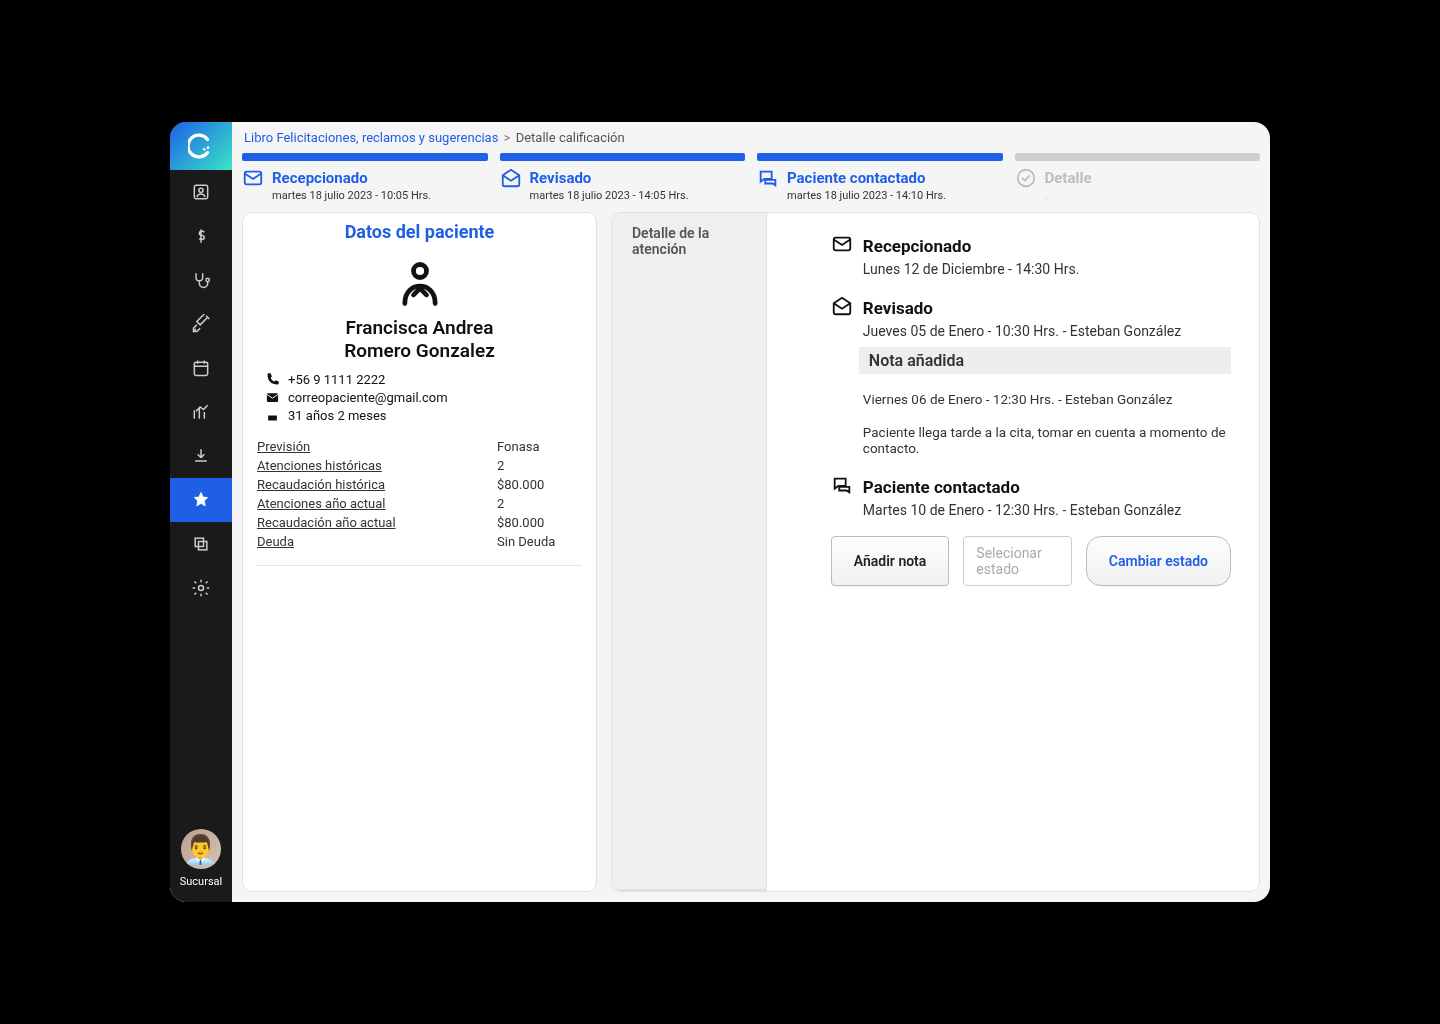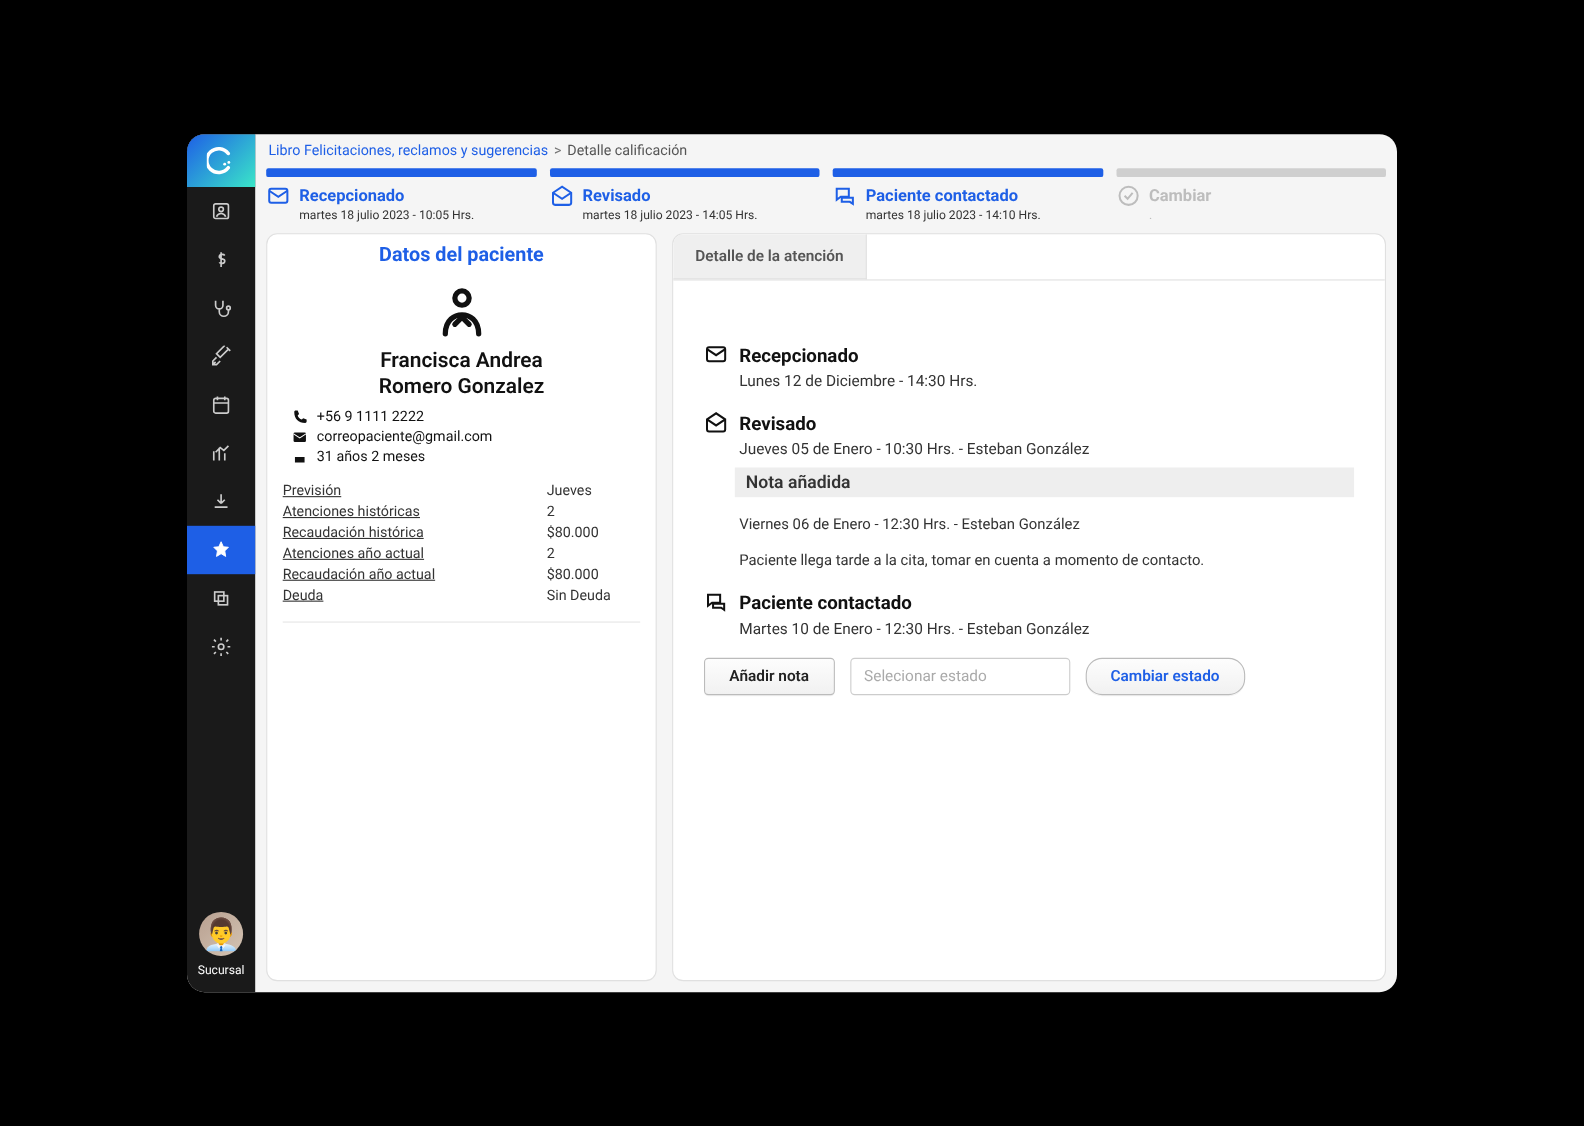--- a/index.html
+++ b/index.html
@@ -210,21 +210,21 @@
     }
     .kv-row .k { flex: 1; text-decoration: underline; }
     .kv-row .v { width: 85px; }
     .divider {
       border-top: 1px solid #e5e5e5;
       margin: 14px 0 0 0;
     }
     .right-card {
       flex: 1;
       display: flex;
-      flex-direction: column;
+      flex-direction: row;
       overflow: hidden;
       gap: 36px;
     }
     .tab-header {
       display: flex;
       background: transparent;
       border-bottom: 1px solid #e0e0e0;
       padding-top: 0;
     }
     .tab {
@@ -438,21 +438,21 @@
       </div>
       <div class="progress-step">
         <div class="progress-bar inactive"></div>
         <div class="step-head">
           <span class="step-icon inactive">
             <svg viewBox="0 0 24 24" fill="none" stroke="currentColor" stroke-width="2">
                 <circle cx="12" cy="12" r="9"></circle>
                 <path d="M8 12l3 3 5-6"></path>
               </svg>
           </span>
-          <span class="step-title inactive">Cambiar</span>
+          <span class="step-title inactive">Detalle</span>
         </div>
         <div class="step-sub inactive">.</div>
       </div>
     </div>
 
     <div class="content-row">
 
       <div class="card patient-card">
         <h3>Datos del paciente</h3>
         <div class="patient-icon">
@@ -483,21 +483,21 @@
           <div class="info-li">
             <svg viewBox="0 0 24 24" fill="#111">
                 <path d="M5 12h14v8H5zM8 8v4M12 8v4M16 8v4M5 20h14"></path>
               </svg>
             <span>31 años 2 meses</span>
           </div>
         </div>
         <div class="kv-table">
           <div class="kv-row">
               <span class="k">Previsión</span>
-              <span class="v">Jueves</span>
+              <span class="v">Fonasa</span>
             </div>
           <div class="kv-row">
               <span class="k">Atenciones históricas</span>
               <span class="v">2</span>
             </div>
           <div class="kv-row">
               <span class="k">Recaudación histórica</span>
               <span class="v">$80.000</span>
             </div>
           <div class="kv-row">

